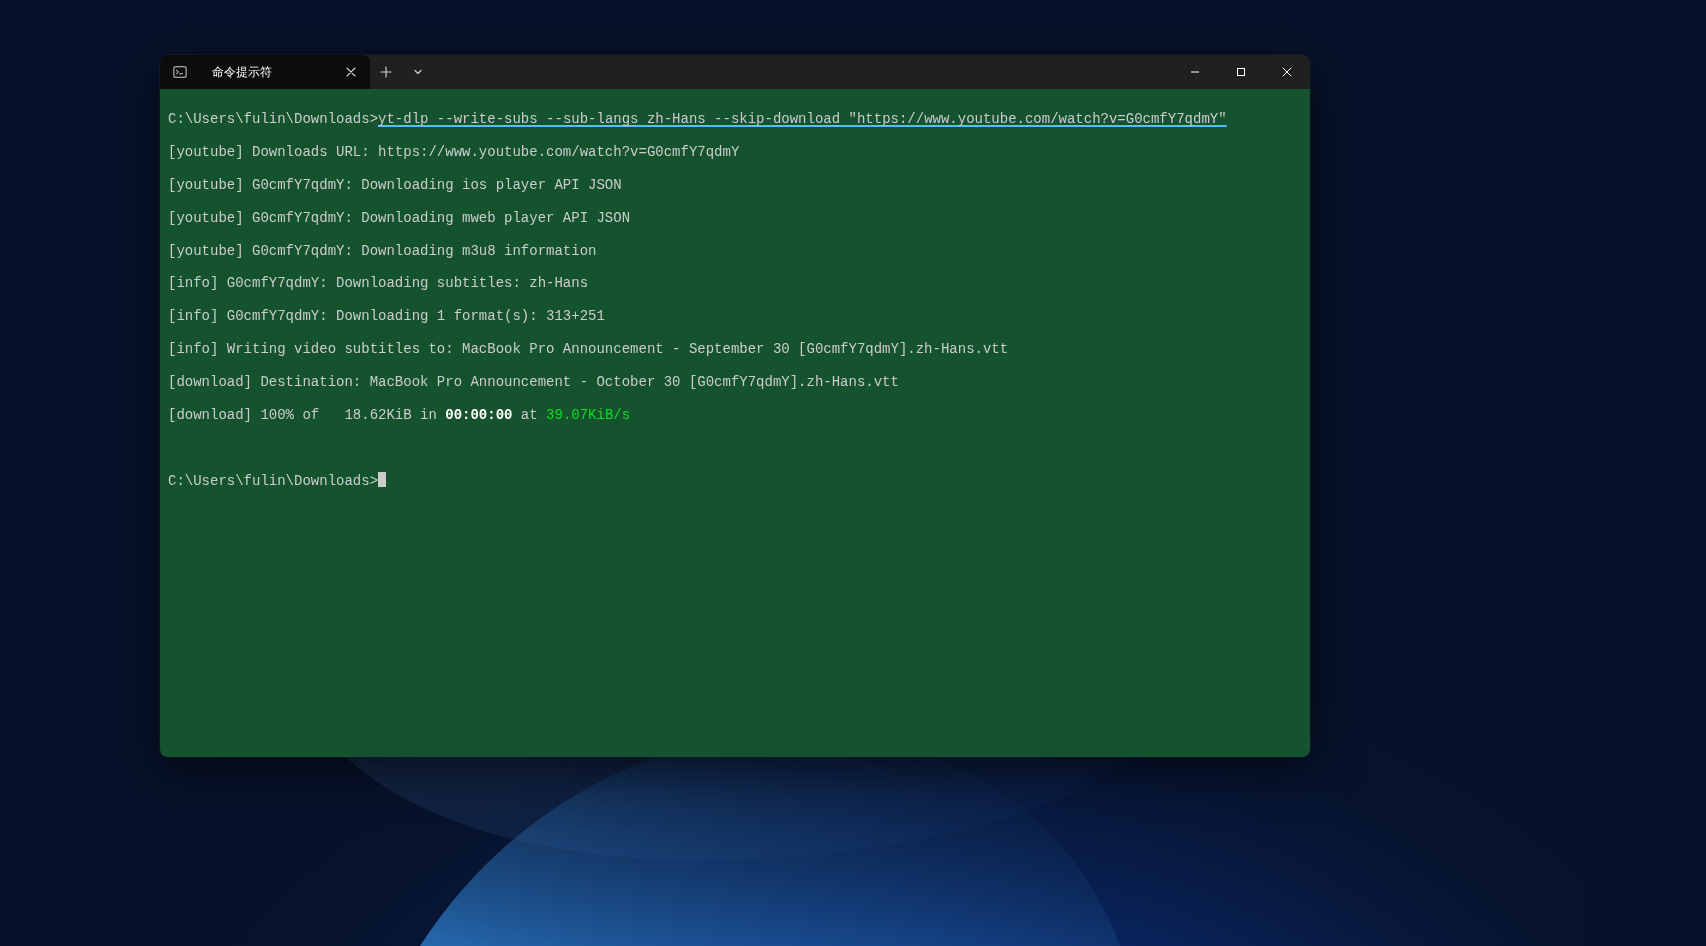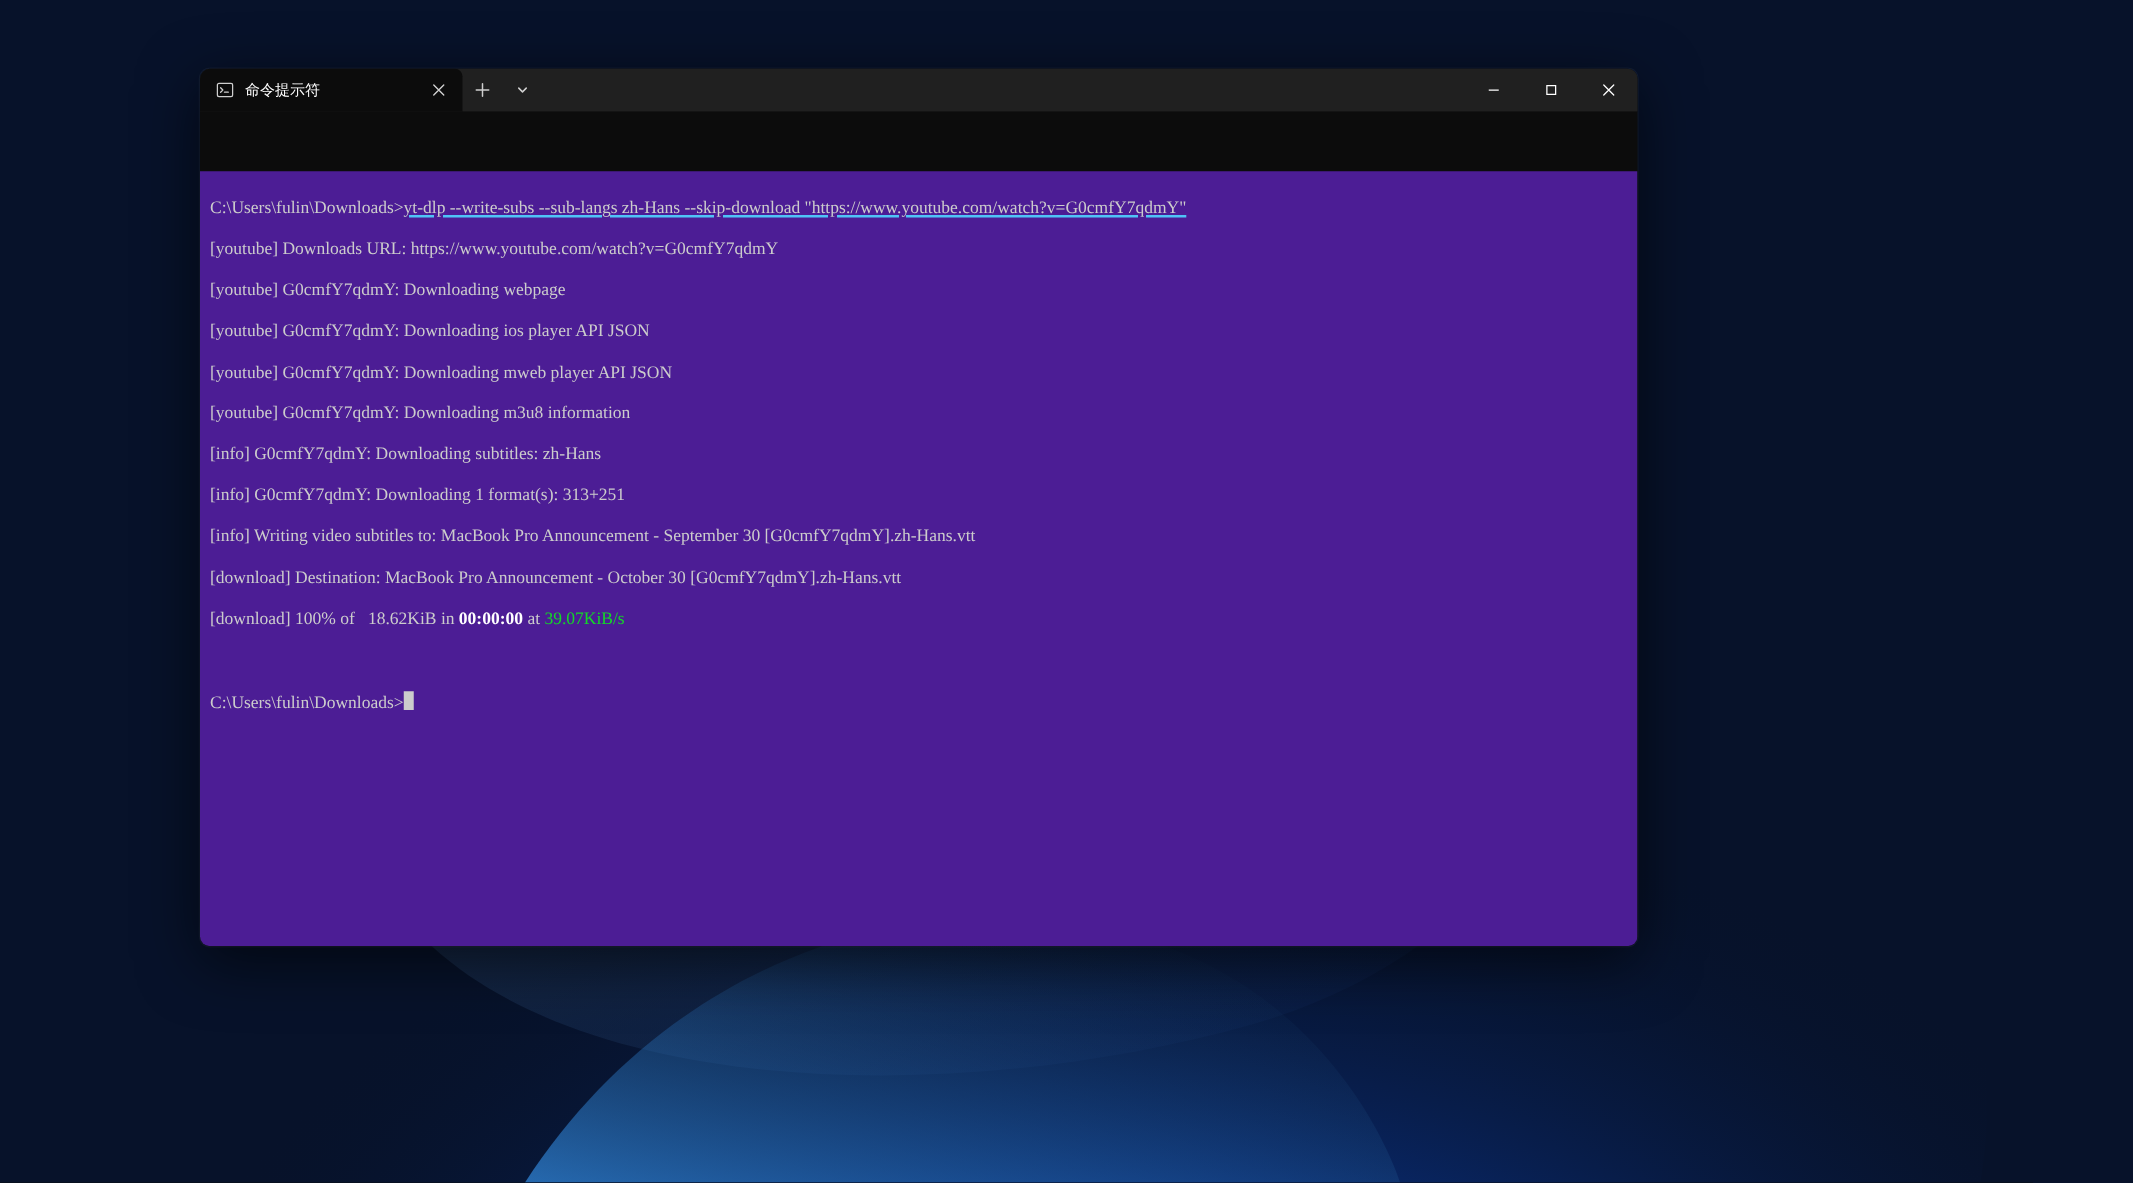--- a/index.html
+++ b/index.html
@@ -27,21 +27,21 @@
     overflow: hidden;
     z-index: 10;
   }
   .titlebar {
     height: 34px;
     background: #202020;
     display: flex; align-items: stretch;
     border-top-left-radius: 8px; border-top-right-radius: 8px;
   }
   .tab {
-    display: flex; align-items: center; gap: 8px;
+    display: flex; align-items: center; gap: 24px;
     background: #0c0c0c;
     color: #ffffff;
     font-size: 12px;
     padding: 0 10px 0 12px;
     min-width: 210px;
     border-top-left-radius: 8px;
     border-top-right-radius: 6px;
     position: relative;
   }
   .tab .tab-icon {
@@ -67,29 +67,28 @@
   }
   .win-btn {
     width: 46px; height: 100%;
     display: inline-flex; align-items: center; justify-content: center;
     color: #ffffff;
   }
 
   
   .term {
     flex: 1;
-    background: #4c1d95;
+    background: #14532d;
     padding: 6px 8px 8px 8px;
-    font-family: Liberation Serif, serif;
+    font-family: Liberation Mono, monospace;
     font-size: 14px;
     line-height: 16.4px;
     color: #cccccc;
     white-space: pre;
     overflow: hidden;
-    margin-top: 48px;
   }
   .term .line { white-space: pre; }
   .term .cmd-underline {
     text-decoration: underline;
     text-decoration-color: #4fc3f7;
     text-decoration-thickness: 2px;
     text-underline-offset: 2px;
   }
   .term .bold { font-weight: 700; color: #ffffff; }
   .term .green { color: #13d927; }
@@ -172,21 +171,20 @@
               <path d="M1 1 L9 9 M9 1 L1 9" stroke="#fff" stroke-width="1" stroke-linecap="round"></path>
             </svg>
         </span>
       </div>
     </div>
   </div>
 
   <div class="term">
 <div class="line"><span>C:\Users\fulin\Downloads&gt;</span><span class="cmd-underline">yt-dlp --write-subs --sub-langs zh-Hans --skip-download "https://www.youtube.com/watch?v=G0cmfY7qdmY"</span></div>
 <div class="line">[youtube] Downloads URL: https://www.youtube.com/watch?v=G0cmfY7qdmY</div>
-<div class="line">[youtube] G0cmfY7qdmY: Downloading webpage</div>
 <div class="line">[youtube] G0cmfY7qdmY: Downloading ios player API JSON</div>
 <div class="line">[youtube] G0cmfY7qdmY: Downloading mweb player API JSON</div>
 <div class="line">[youtube] G0cmfY7qdmY: Downloading m3u8 information</div>
 <div class="line">[info] G0cmfY7qdmY: Downloading subtitles: zh-Hans</div>
 <div class="line">[info] G0cmfY7qdmY: Downloading 1 format(s): 313+251</div>
 <div class="line">[info] Writing video subtitles to: MacBook Pro Announcement - September 30 [G0cmfY7qdmY].zh-Hans.vtt</div>
 <div class="line">[download] Destination: MacBook Pro Announcement - October 30 [G0cmfY7qdmY].zh-Hans.vtt</div>
 <div class="line"><span>[download] 100% of   18.62KiB in </span><span class="bold">00:00:00</span><span> at </span><span class="green">39.07KiB/s</span></div>
 <div class="line"> </div>
 <div class="line"><span>C:\Users\fulin\Downloads&gt;</span><span class="cursor"></span></div>

